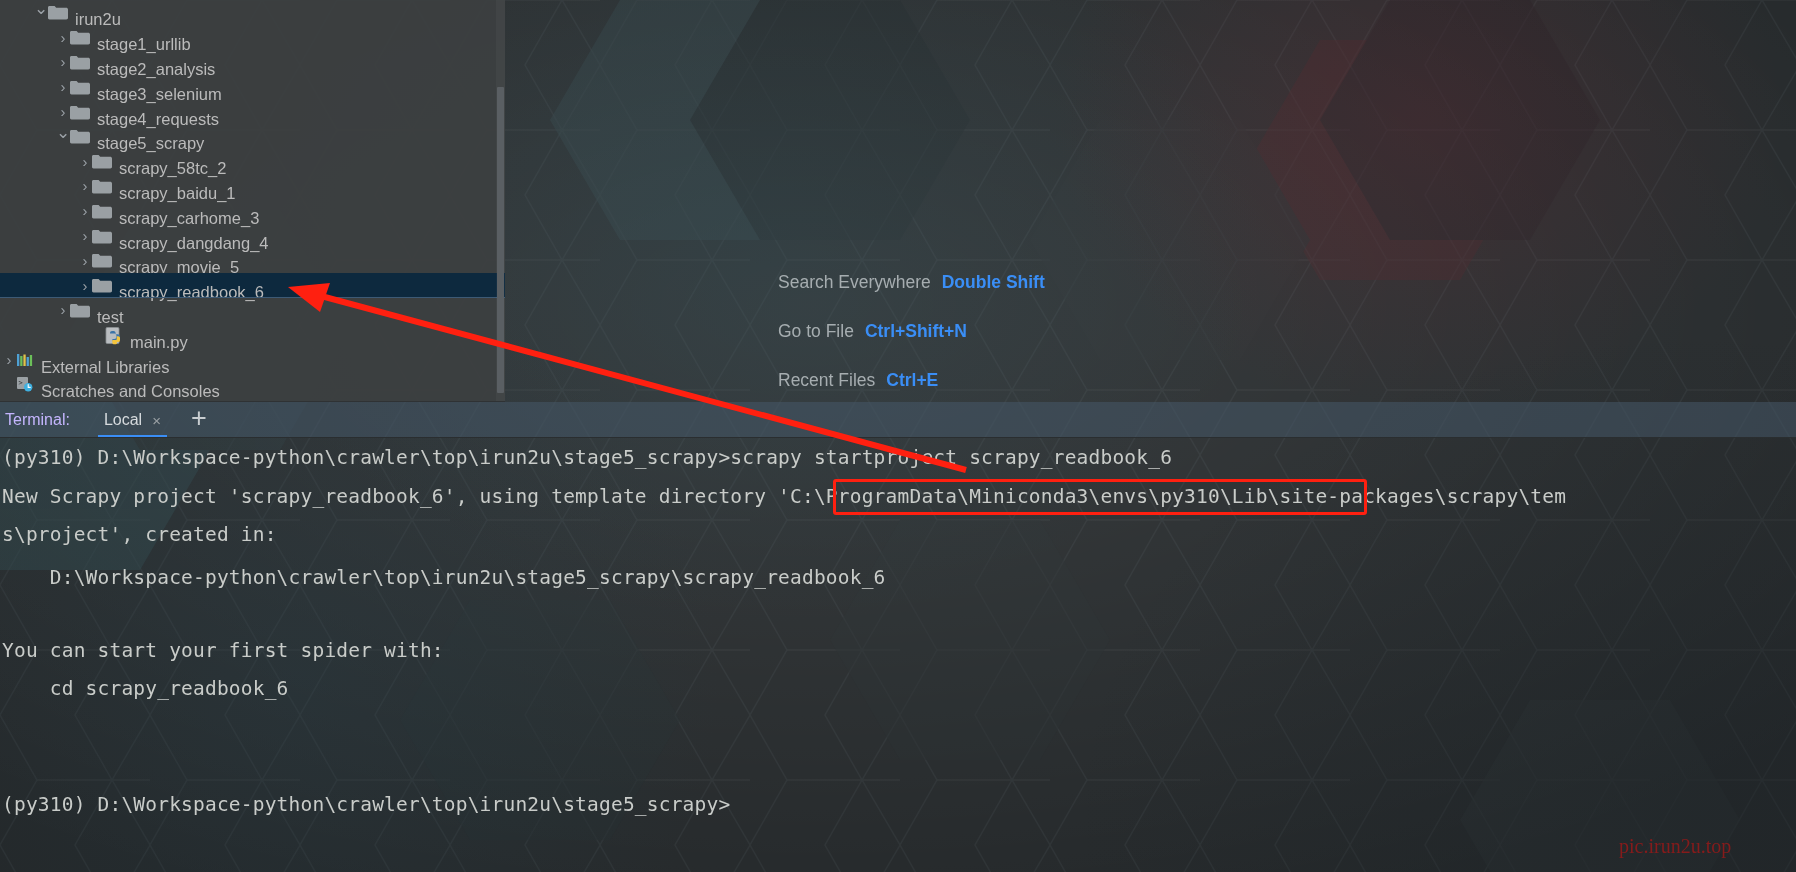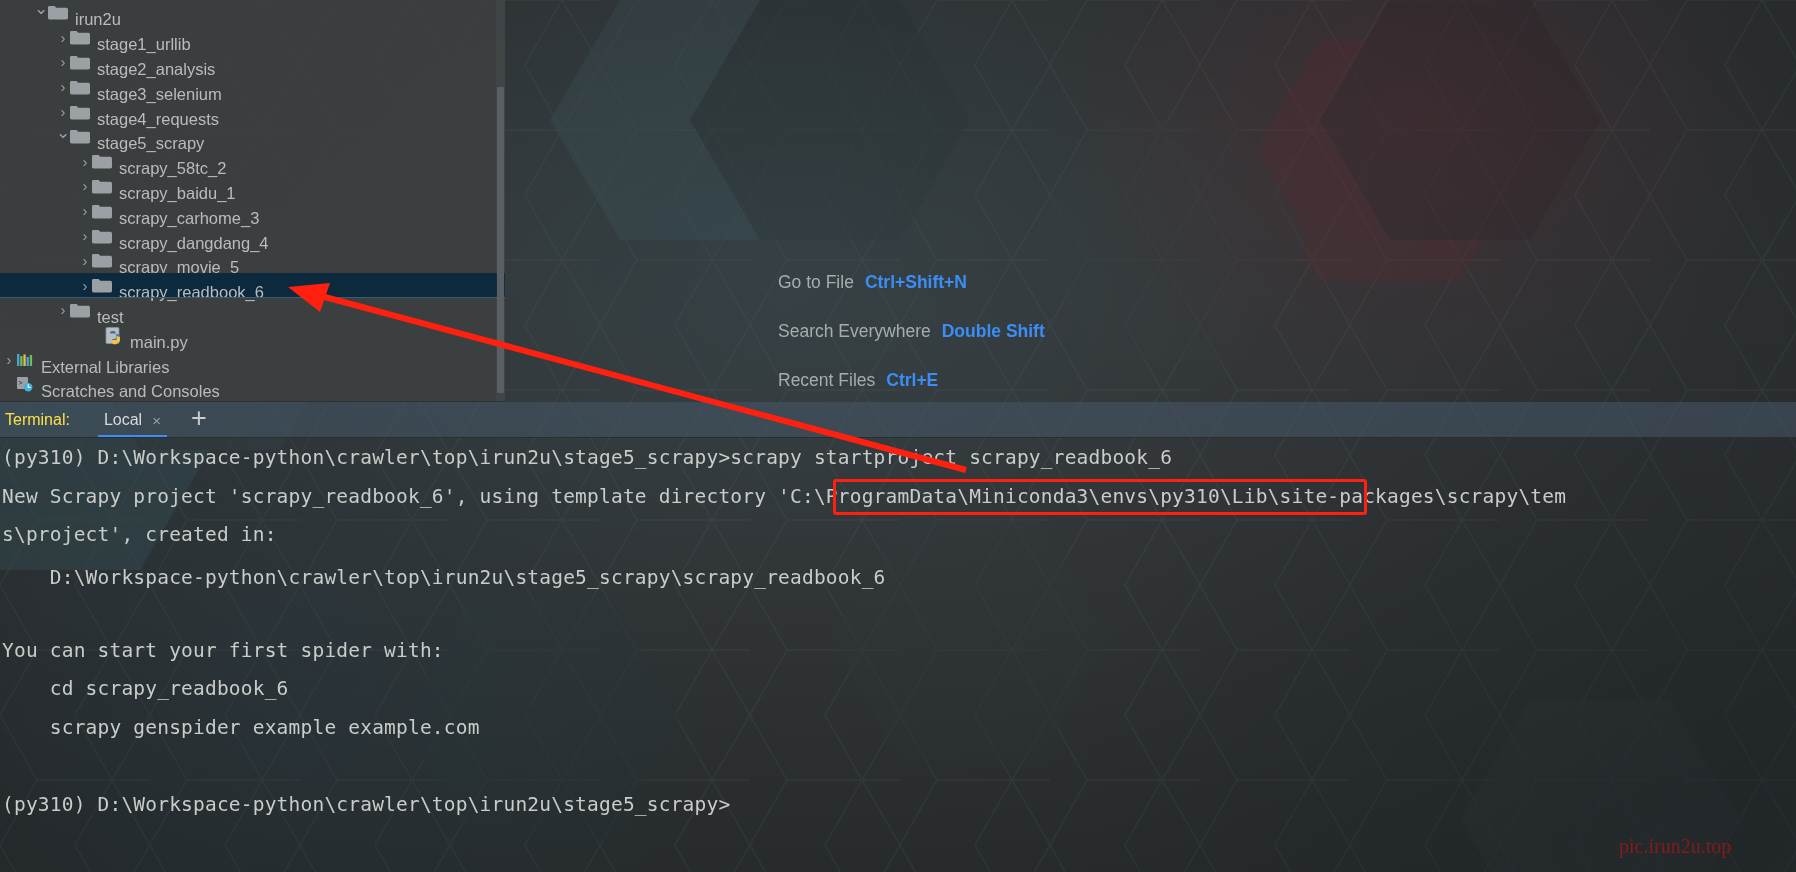--- a/index.html
+++ b/index.html
@@ -45,21 +45,21 @@
   
   .hints{position:absolute;left:778px;top:258px;width:430px;color:#a9b0b3;font-size:17.5px;}
   .hint-row{height:49px;display:flex;align-items:center;white-space:nowrap;}
   .hint-name{color:#a6adb0;}
   .hint-key{color:#3a8ef6;font-weight:bold;margin-left:11px;}
 
   
   .term-bar{position:absolute;left:0;top:402px;width:1796px;height:36px;
     background:rgba(70,88,104,0.55);display:flex;align-items:center;}
   .term-bar-line{position:absolute;left:0;top:437px;width:1796px;height:1px;background:#2a2e30;}
-  .term-label{color:#fde047;font-size:16px;margin-left:5px;}
+  .term-label{color:#c4b5fd;font-size:16px;margin-left:5px;}
   .term-tab{position:relative;margin-left:34px;display:flex;align-items:center;height:36px;}
   .term-tab-text{color:#d6dadd;font-size:16px;}
   .term-tab-close{color:#9aa0a4;font-size:15px;margin-left:10px;cursor:default;}
   .term-tab-underline{position:absolute;left:-6px;right:-6px;bottom:0;height:3px;background:#3a8ef6;}
   .term-plus{color:#c8cdd0;font-size:27px;margin-left:30px;line-height:1;position:relative;top:-2px;}
 
   
   .term-body{position:absolute;left:0;top:438px;width:1796px;height:434px;
     font-family:"DejaVu Sans Mono","Liberation Mono",monospace;
     font-size:19.5px;color:#c9ccc9;overflow:hidden;}
@@ -274,26 +274,26 @@
           </svg></span>
         <span class="lbl">Scratches and Consoles</span>
       </div>
     </div>
   <div class="tree-scroll-track"></div>
   <div class="tree-scroll-thumb"></div>
   <div class="tree-panel-border"></div>
 
   <div class="hints" id="hints">
       <div class="hint-row">
+        <span class="hint-name">Search Everywhere</span>
+        <span class="hint-key">Double Shift</span>
+      </div>
+      <div class="hint-row">
         <span class="hint-name">Go to File</span>
         <span class="hint-key">Ctrl+Shift+N</span>
-      </div>
-      <div class="hint-row">
-        <span class="hint-name">Search Everywhere</span>
-        <span class="hint-key">Double Shift</span>
       </div>
       <div class="hint-row">
         <span class="hint-name">Recent Files</span>
         <span class="hint-key">Ctrl+E</span>
       </div>
     </div>
 
   <div class="term-bar">
     <span class="term-label">Terminal:</span>
     <div class="term-tab">
@@ -306,21 +306,20 @@
   <div class="term-bar-line"></div>
 
   <div class="term-body" id="term-body">
       <div class="tline" style="top: 8px;">(py310) D:\Workspace-python\crawler\top\irun2u\stage5_scrapy&gt;scrapy startproject scrapy_readbook_6</div>
       <div class="tline" style="top: 46.5px;">New Scrapy project 'scrapy_readbook_6', using template directory 'C:\ProgramData\Miniconda3\envs\py310\Lib\site-packages\scrapy\tem</div>
       <div class="tline" style="top: 85px;">s\project', created in:</div>
       <div class="tline" style="top: 128px;">    D:\Workspace-python\crawler\top\irun2u\stage5_scrapy\scrapy_readbook_6</div>
       <div class="tline" style="top: 162px;"></div>
       <div class="tline" style="top: 200.5px;">You can start your first spider with:</div>
       <div class="tline" style="top: 239px;">    cd scrapy_readbook_6</div>
-      <div class="tline" style="top: 277.5px;">    scrapy genspider example example.com</div>
       <div class="tline" style="top: 316px;"></div>
       <div class="tline" style="top: 354.5px;">(py310) D:\Workspace-python\crawler\top\irun2u\stage5_scrapy&gt;</div>
     </div>
 
   <div class="hl-box"></div>
   <svg class="anno-svg" viewBox="0 0 1796 872">
     <g>
       <line x1="966" y1="470" x2="310" y2="293" stroke="#ff2010" stroke-width="6"></line>
       <polygon points="288,287 330,283 320,312" fill="#ff2010"></polygon>
     </g>

